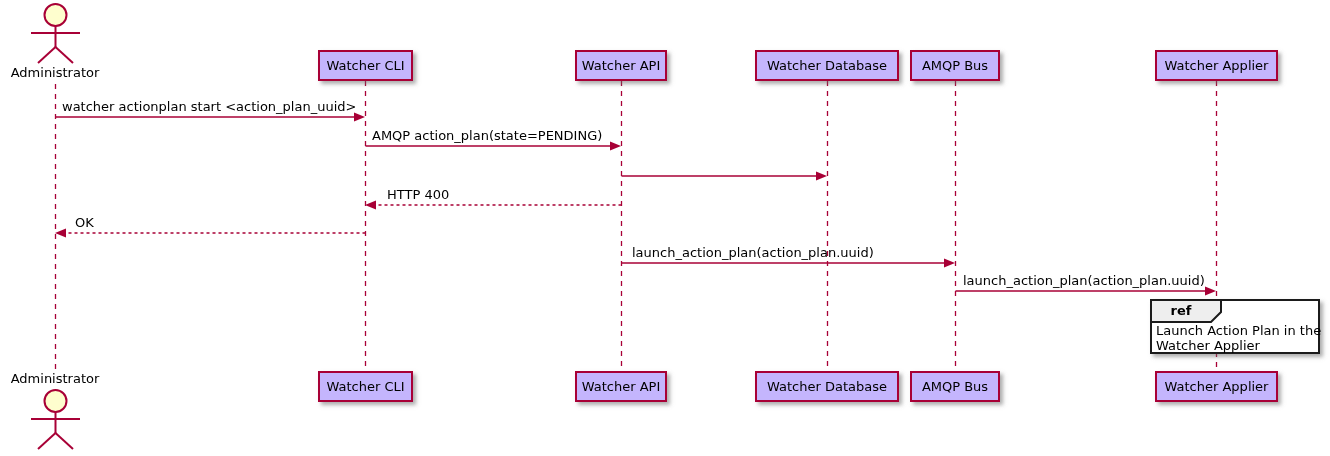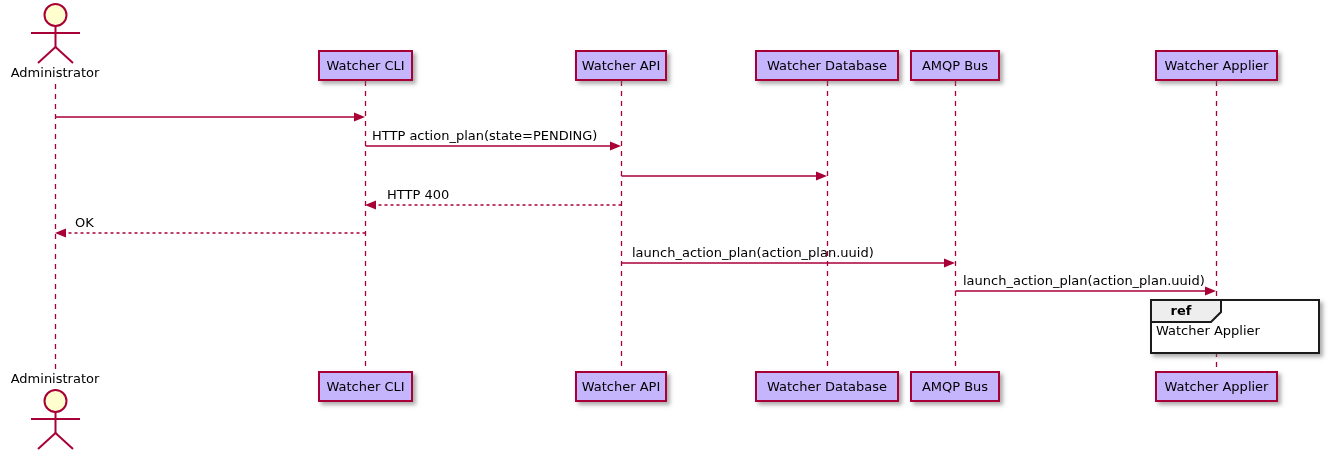--- a/index.html
+++ b/index.html
@@ -118,29 +118,31 @@
   <div class="participant" style="left:755px;top:50px;width:140px;">Watcher Database</div>
   <div class="participant" style="left:910px;top:50px;width:86px;">AMQP Bus</div>
   <div class="participant" style="left:1155px;top:50px;width:119px;">Watcher Applier</div>
 
   <div class="participant" style="left:318px;top:371px;width:91px;">Watcher CLI</div>
   <div class="participant" style="left:575px;top:371px;width:88px;">Watcher API</div>
   <div class="participant" style="left:755px;top:371px;width:140px;">Watcher Database</div>
   <div class="participant" style="left:910px;top:371px;width:86px;">AMQP Bus</div>
   <div class="participant" style="left:1155px;top:371px;width:119px;">Watcher Applier</div>
 
-  <div class="msg-label" style="left:372px;top:129px;">HTTP action_plan(state=PENDING)</div>
+  <div class="msg-label" style="left:62px;top:100px;">watcher actionplan start &lt;action_plan_uuid&gt;</div>
+  <div class="msg-label" style="left:372px;top:129px;">AMQP action_plan(state=PENDING)</div>
   <div class="msg-label" style="left:387px;top:188px;">HTTP 400</div>
   <div class="msg-label" style="left:75px;top:216px;">OK</div>
   <div class="msg-label" style="left:632px;top:246px;">launch_action_plan(action_plan.uuid)</div>
   <div class="msg-label" style="left:963px;top:274px;">launch_action_plan(action_plan.uuid)</div>
 
   <div id="ref-box">
     <svg id="ref-tab" viewBox="0 0 72 24" xmlns="http://www.w3.org/2000/svg">
       <polygon points="1,1 71,1 71,13 61,23 1,23" fill="#EEEEEE" stroke="#1b1b1b" stroke-width="2"></polygon>
     </svg>
     <div id="ref-tab-label">ref</div>
     <div id="ref-text">
+      <div>Launch Action Plan in the</div>
       <div>Watcher Applier</div>
     </div>
   </div>
 
 </div>
 
 </body></html>

